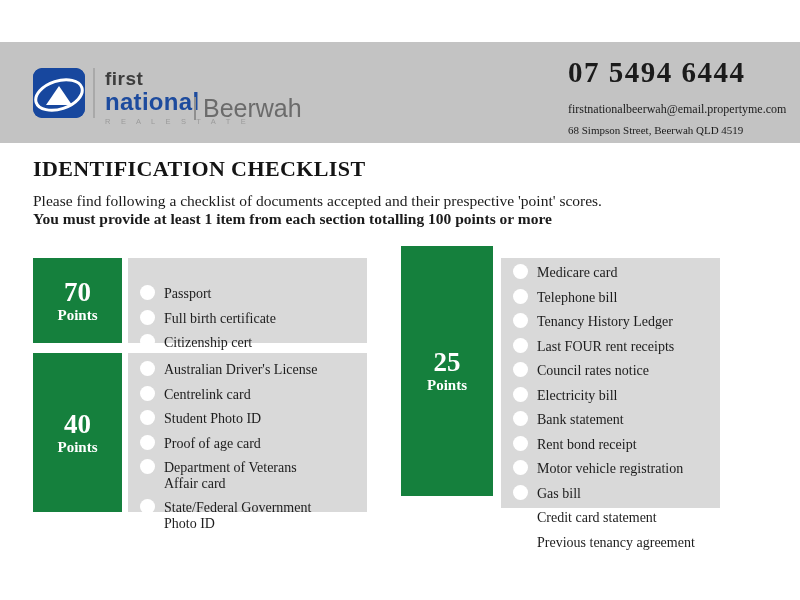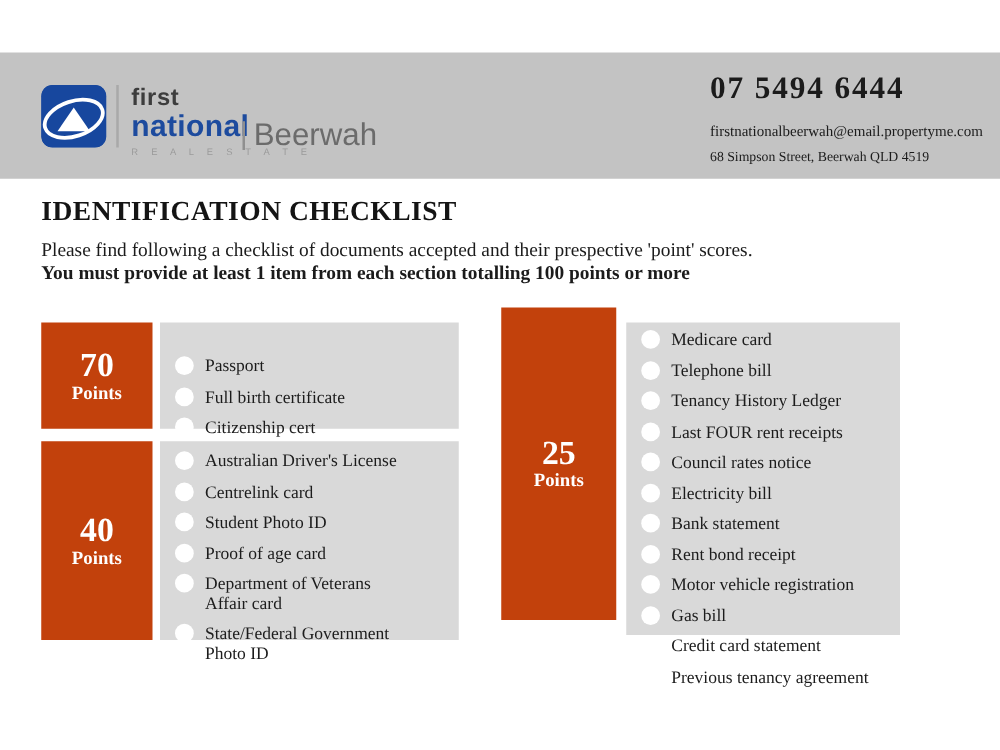--- a/index.html
+++ b/index.html
@@ -27,34 +27,34 @@
   .brand-national{font-size:24px;font-weight:bold;color:#1d4b9e;margin-top:2px;letter-spacing:.3px;}
   .brand-realestate{font-size:7.5px;color:#9b9b9b;letter-spacing:4.2px;margin-top:4px;}
   .logo-divider2{
     position:absolute;left:194px;top:55px;width:2px;height:23px;background:#8f8f8f;
   }
   .office-name{
     position:absolute;left:203px;top:52px;
     font-family:"Liberation Sans", sans-serif;font-size:25px;color:#6b6b6b;
   }
   .contact{position:absolute;left:568px;top:15px;color:#1b1b1b;}
-  .contact-phone{font-size:25px;font-weight:bold;letter-spacing:1.5px;line-height:1.1;}
+  .contact-phone{font-size:29px;font-weight:bold;letter-spacing:1.5px;line-height:1.1;}
   .contact-email{font-size:12px;margin-top:13px;}
   .contact-address{font-size:11px;margin-top:7px;}
   
   .page-title{
     position:absolute;left:33px;top:156px;
     font-size:22px;font-weight:bold;color:#141414;letter-spacing:.4px;
   }
   .intro{position:absolute;left:33px;top:192px;width:730px;color:#1b1b1b;}
   .intro-line{font-size:15.5px;line-height:18px;}
   .intro-line.bold{font-weight:bold;}
   
   .pts-box{
-    position:absolute;background:#c2410c;color:#ffffff;
+    position:absolute;background:#15803d;color:#ffffff;
     display:flex;flex-direction:column;align-items:center;justify-content:center;
     text-align:center;
   }
   .pts-num{font-size:27px;font-weight:bold;line-height:28px;}
   .pts-label{font-size:15px;font-weight:bold;line-height:18px;}
   .doc-list{
     position:absolute;background:#d9d9d9;box-sizing:border-box;
   }
   .doc-item{display:flex;align-items:flex-start;padding:2px 4px 2px 12px;margin-bottom:4px;}
   .dot{

